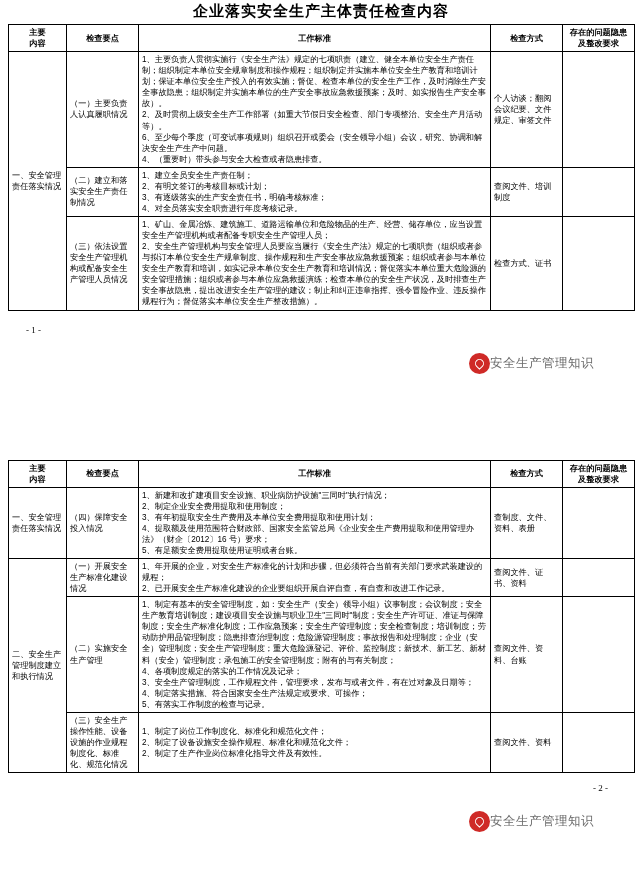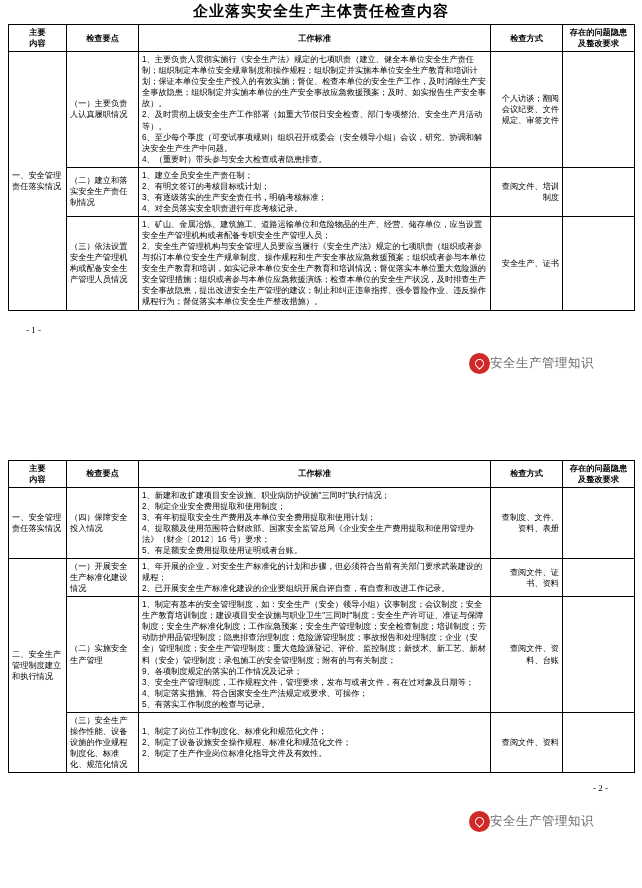--- a/index.html
+++ b/index.html
@@ -72,21 +72,21 @@
     text-align: left;
     font-size: 8.1px;
     line-height: 1.45;
     padding: 3px 5px;
   }
   td.std p {
     margin: 0;
     text-indent: 0;
   }
   td.method {
-    text-align: right;
+    text-align: left;
     font-size: 8.6px;
     line-height: 1.5;
     padding: 3px 4px;
   }
   td.fix {
     text-align: center;
     font-size: 8.6px;
   }
 
   .page-num {
@@ -189,21 +189,21 @@
         </td>
         <td class="method">查阅文件、培训制度</td>
         <td class="fix"></td>
       </tr>
       <tr>
         <td class="point">（三）依法设置安全生产管理机构或配备安全生产管理人员情况</td>
         <td class="std">
           <p>1、矿山、金属冶炼、建筑施工、道路运输单位和危险物品的生产、经营、储存单位，应当设置安全生产管理机构或者配备专职安全生产管理人员；</p>
           <p>2、安全生产管理机构与安全管理人员要应当履行《安全生产法》规定的七项职责（组织或者参与拟订本单位安全生产规章制度、操作规程和生产安全事故应急救援预案；组织或者参与本单位安全生产教育和培训，如实记录本单位安全生产教育和培训情况；督促落实本单位重大危险源的安全管理措施；组织或者参与本单位应急救援演练；检查本单位的安全生产状况，及时排查生产安全事故隐患，提出改进安全生产管理的建议；制止和纠正违章指挥、强令冒险作业、违反操作规程行为；督促落实本单位安全生产整改措施）。</p>
         </td>
-        <td class="method">安全生产、证书</td>
+        <td class="method">检查方式、证书</td>
         <td class="fix"></td>
       </tr>
     </tbody>
   </table>
 
   <div class="page-num pn-left">- 1 -</div>
 
   <div class="watermark">
     <div class="wm-logo"></div>
     <div class="wm-text">安全生产管理知识</div>
@@ -253,21 +253,21 @@
           <p>1、年开展的企业，对安全生产标准化的计划和步骤，但必须符合当前有关部门要求武装建设的规程；</p>
           <p>2、已开展安全生产标准化建设的企业要组织开展自评自查，有自查和改进工作记录。</p>
         </td>
         <td class="method">查阅文件、证书、资料</td>
         <td class="fix"></td>
       </tr>
       <tr>
         <td class="point">（二）实施安全生产管理</td>
         <td class="std">
           <p>1、制定有基本的安全管理制度，如：安全生产（安全）领导小组）议事制度；会议制度；安全生产教育培训制度；建设项目安全设施与职业卫生"三同时"制度；安全生产许可证、准证与保障制度；安全生产标准化制度；工作应急预案；安全生产管理制度；安全检查制度；培训制度；劳动防护用品管理制度；隐患排查治理制度；危险源管理制度；事故报告和处理制度；企业（安全）管理制度；安全生产管理制度；重大危险源登记、评价、监控制度；新技术、新工艺、新材料（安全）管理制度；承包施工的安全管理制度；附有的与有关制度；</p>
-          <p>9、各项制度规定的落实的工作情况及记录；</p>
+          <p>4、各项制度规定的落实的工作情况及记录；</p>
           <p>3、安全生产管理制度，工作规程文件，管理要求，发布与或者文件，有在过对象及日期等；</p>
           <p>4、制定落实措施、符合国家安全生产法规定或要求、可操作；</p>
           <p>5、有落实工作制度的检查与记录。</p>
         </td>
         <td class="method">查阅文件、资料、台账</td>
         <td class="fix"></td>
       </tr>
       <tr>
         <td class="point">（三）安全生产操作性能、设备设施的作业规程制度化、标准化、规范化情况</td>
         <td class="std">

